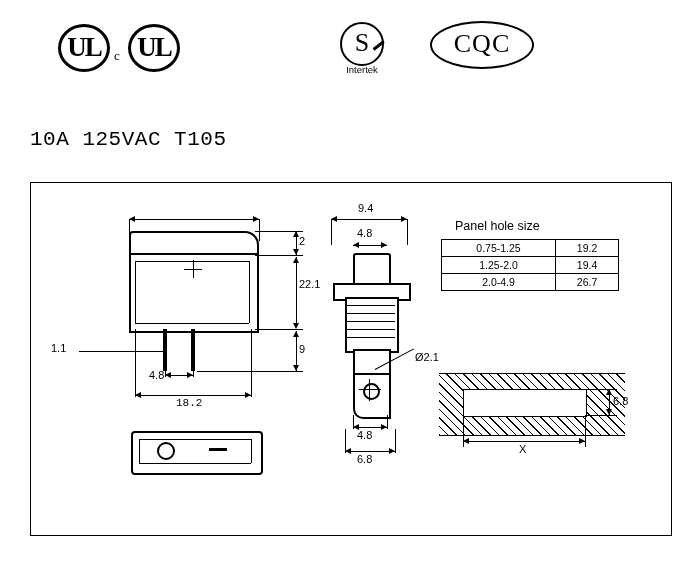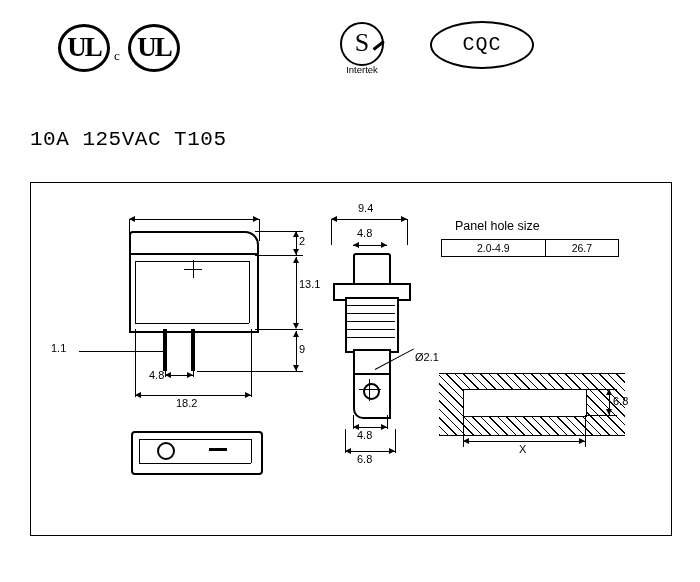--- a/index.html
+++ b/index.html
@@ -55,21 +55,21 @@
     font-size:9.5px;font-family:"Liberation Sans",sans-serif;
   }
 
   
   .cqc{
     position:absolute;width:100px;height:44px;border:2.5px solid #000;
     border-radius:50%;
   }
   .cqc span{
     position:absolute;left:50%;top:50%;transform:translate(-50%,-52%);
-    font-size:20px;font-family:Liberation Mono, monospace;letter-spacing:1px;
+    font-size:26px;font-family:Liberation Serif, serif;letter-spacing:1px;
   }
 
   
   .rating{position:absolute;left:30px;font-size:21px;font-family:"Liberation Sans",sans-serif;letter-spacing:0.5px;}
   .rating1{top:88px;}
   .rating2{top:128px;font-family:Liberation Mono, monospace;}
 
   
   .frame{
     position:absolute;left:30px;top:182px;width:640px;height:352px;
@@ -182,36 +182,36 @@
       <div class="ar ar-r" style="left:156px;top:189px;"></div>
       <div class="ln vl" style="left:134px;top:176px;height:18px;"></div>
       <div class="ln vl" style="left:162px;top:176px;height:18px;"></div>
       <div class="dim" style="left:118px;top:186px;">4.8</div>
 
       <div class="ln hl" style="left:104px;top:212px;width:116px;"></div>
       <div class="ar ar-l" style="left:104px;top:209px;"></div>
       <div class="ar ar-r" style="left:214px;top:209px;"></div>
       <div class="ln vl" style="left:104px;top:146px;height:68px;"></div>
       <div class="ln vl" style="left:220px;top:146px;height:68px;"></div>
-      <div class="dim" style="left:145px;top:214px;">18.2</div>
+      <div class="dim" style="left:145px;top:214px;font-family:Liberation Mono, monospace;">18.2</div>
 
       <div class="ln hl" style="left:224px;top:48px;width:48px;"></div>
       <div class="ln hl" style="left:224px;top:72px;width:48px;"></div>
       <div class="ln hl" style="left:224px;top:146px;width:48px;"></div>
       <div class="ln hl" style="left:166px;top:188px;width:106px;"></div>
 
       <div class="ln vl" style="left:265px;top:48px;height:24px;"></div>
       <div class="ar ar-u" style="left:262px;top:48px;"></div>
       <div class="ar ar-d" style="left:262px;top:66px;"></div>
       <div class="dimv" style="left:268px;top:52px;">2</div>
 
       <div class="ln vl" style="left:265px;top:74px;height:70px;"></div>
       <div class="ar ar-u" style="left:262px;top:74px;"></div>
       <div class="ar ar-d" style="left:262px;top:140px;"></div>
-      <div class="dimv" style="left:268px;top:95px;">13.1</div>
+      <div class="dimv" style="left:268px;top:95px;">22.1</div>
 
       <div class="ln vl" style="left:265px;top:148px;height:40px;"></div>
       <div class="ar ar-u" style="left:262px;top:148px;"></div>
       <div class="ar ar-d" style="left:262px;top:182px;"></div>
       <div class="dimv" style="left:268px;top:160px;">9</div>
     </div>
 
     <div>
       <div class="rocker-body" style="left:100px;top:248px;width:128px;height:40px;border-radius:4px;"></div>
       <div class="ln hl" style="left:108px;top:256px;width:112px;"></div>
@@ -272,20 +272,28 @@
       <div class="ar ar-r" style="left:358px;top:265px;"></div>
       <div class="ln vl" style="left:314px;top:246px;height:24px;"></div>
       <div class="ln vl" style="left:364px;top:246px;height:24px;"></div>
       <div class="dim" style="left:326px;top:270px;">6.8</div>
     </div>
 
     <div class="ptitle" style="left:424px;top:36px;">Panel hole size</div>
     <table class="ptable" style="left:410px;top:56px;width:178px;">
       <tbody>
       <tr>
+        <td>0.75-1.25</td>
+        <td>19.2</td>
+      </tr>
+      <tr>
+        <td>1.25-2.0</td>
+        <td>19.4</td>
+      </tr>
+      <tr>
         <td>2.0-4.9</td>
         <td>26.7</td>
       </tr>
     </tbody>
       </table>
 
     <div>
       <div class="hatch" style="left:408px;top:190px;width:186px;height:62px;"></div>
       <div class="ln hl" style="left:408px;top:190px;width:186px;"></div>
       <div class="ln hl" style="left:408px;top:252px;width:186px;"></div>

